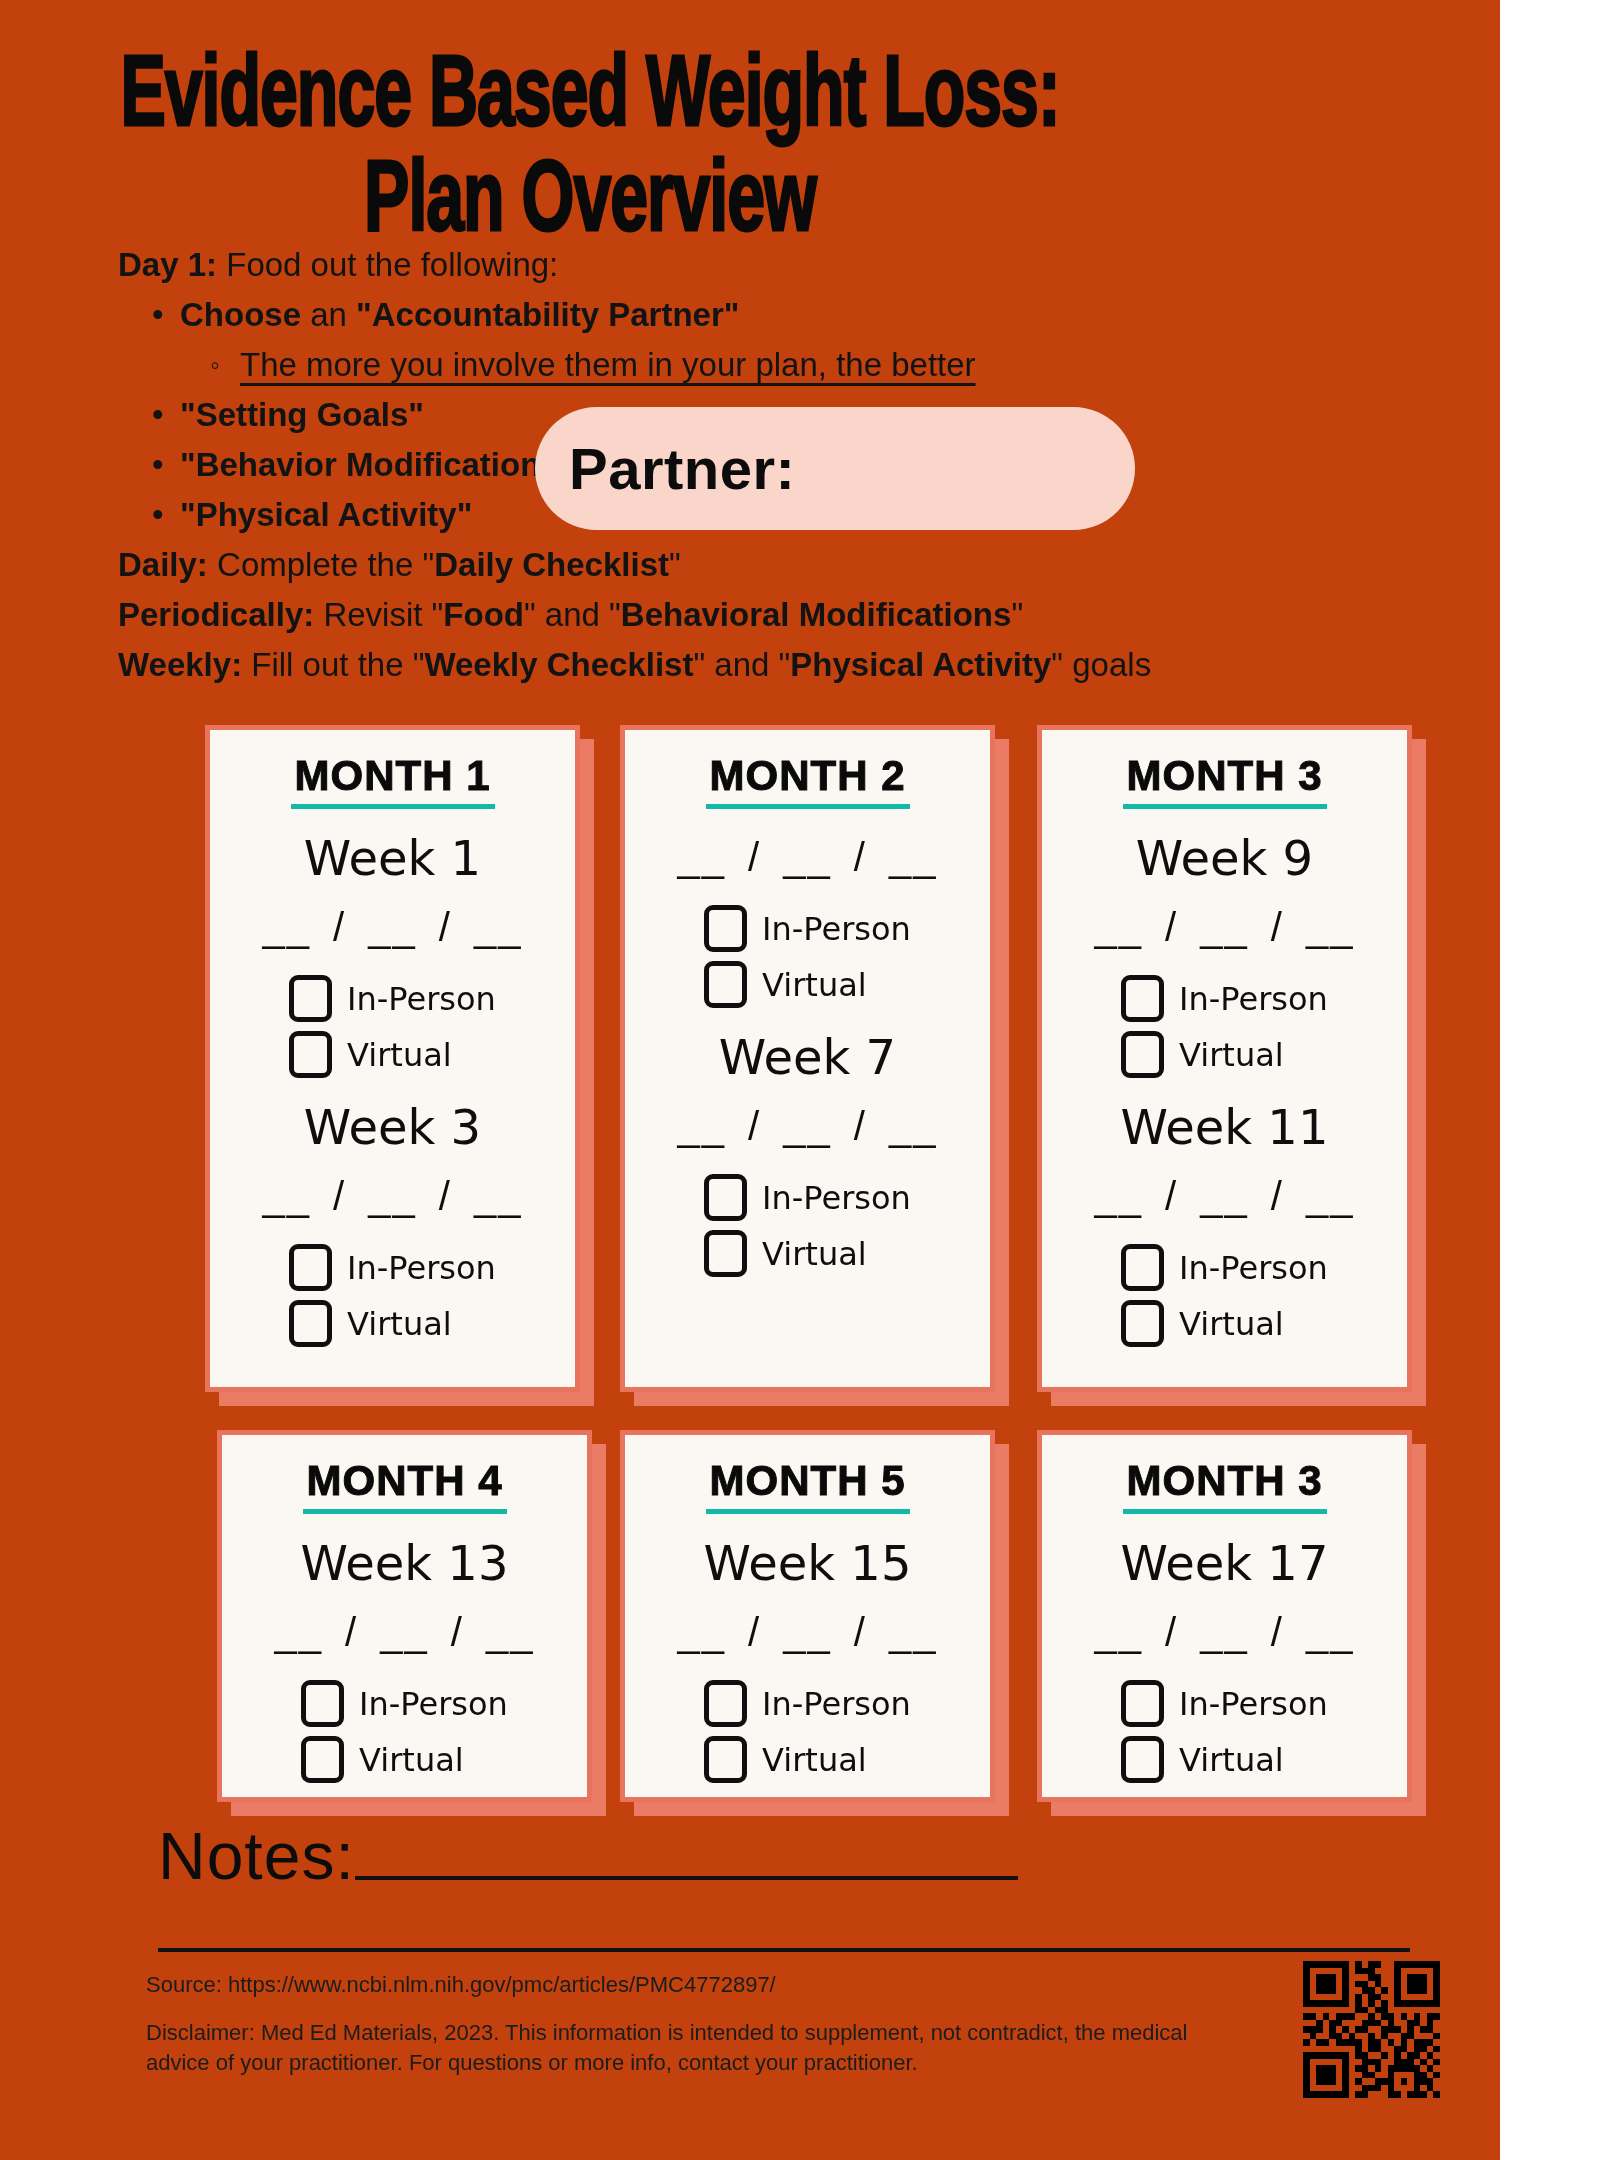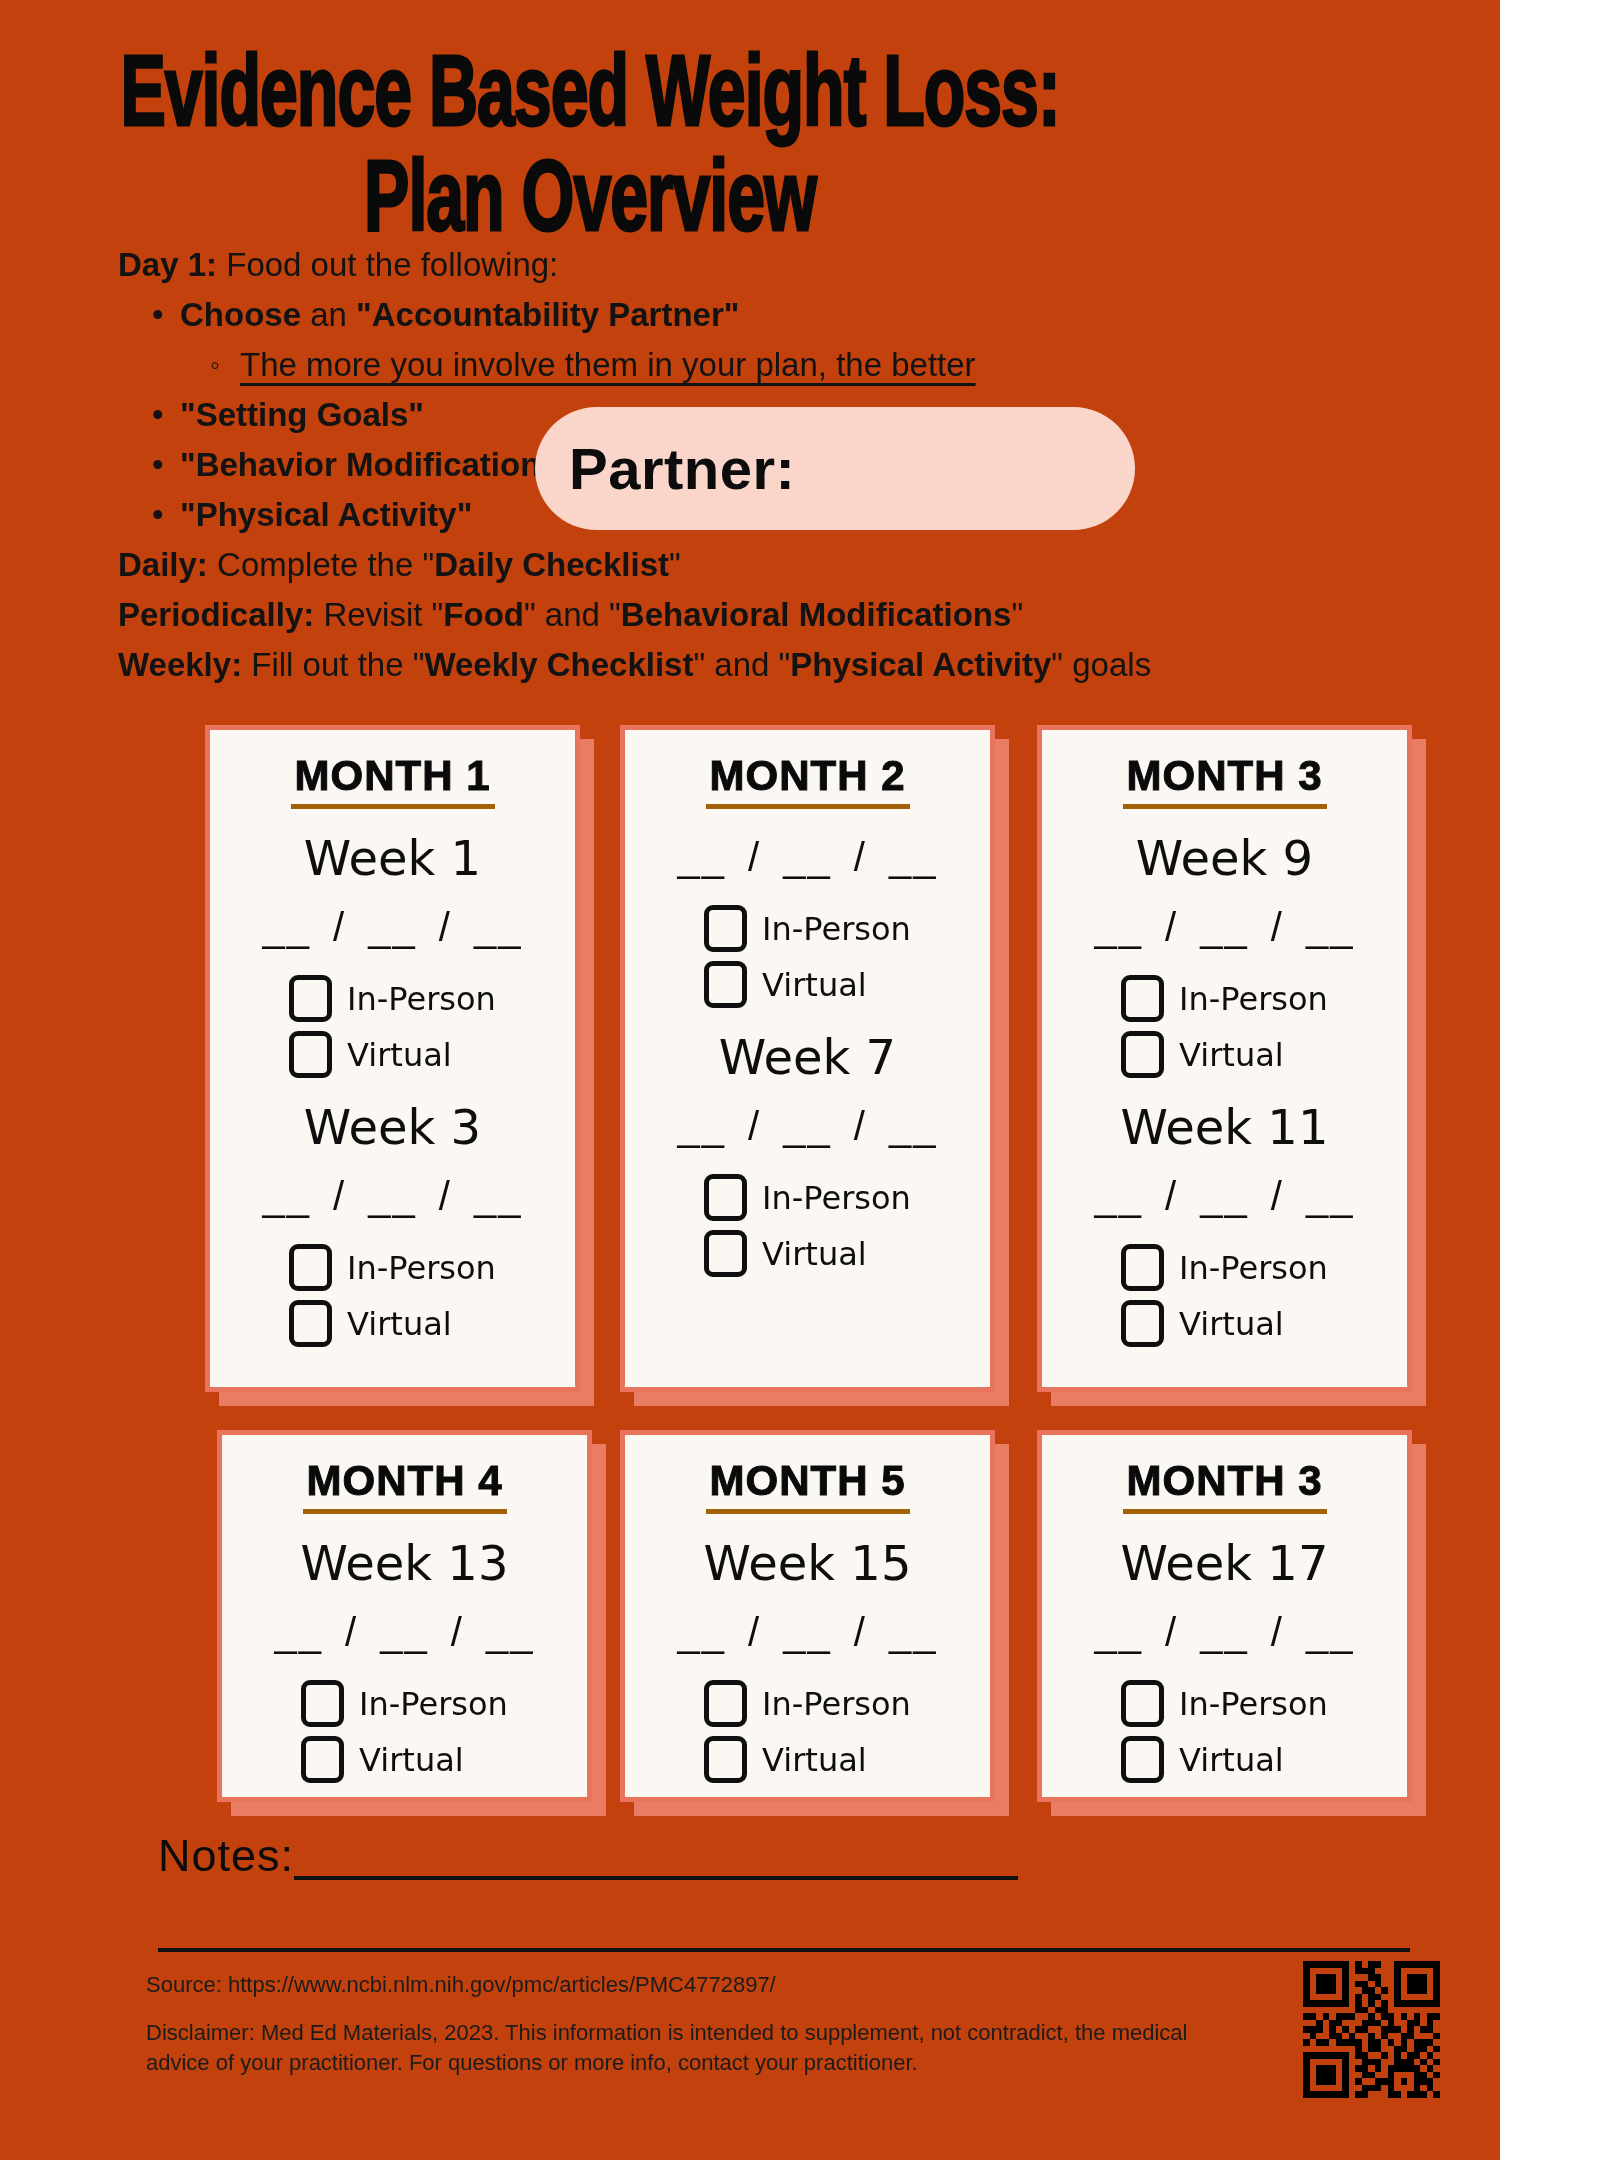--- a/index.html
+++ b/index.html
@@ -31,32 +31,32 @@
   .card{position:absolute;width:375px;background:var(--card-bg,#FBF7F2);
     border:5px solid var(--coral,#E8745E);box-shadow:14px 14px 0 var(--coral-shadow,#EA7C66);
     box-sizing:border-box;text-align:center;padding-top:22px;}
   .c0{left:205px;top:725px;height:667px;}
   .c1{left:620px;top:725px;height:667px;}
   .c2{left:1037px;top:725px;height:667px;}
   .c3{left:217px;top:1430px;height:372px;}
   .c4{left:620px;top:1430px;height:372px;}
   .c5{left:1037px;top:1430px;height:372px;}
   .card-title{font-size:42px;font-weight:bold;letter-spacing:1px;color:#0a0a0a;-webkit-text-stroke:1px #0a0a0a;}
-  .card-title-text{display:inline-block;border-bottom:5px solid #a16207;padding:0 4px 4px;}
+  .card-title-text{display:inline-block;border-bottom:5px solid #14b8a6;padding:0 4px 4px;}
   .week-block{margin-top:14px;}
   .week-name{font-family:"DejaVu Sans","Liberation Sans",sans-serif;font-size:48px;line-height:70px;color:#0e0e0e;}
   .date-blank{font-size:40px;line-height:68px;letter-spacing:2px;word-spacing:9px;color:#0e0e0e;}
   .checks{margin:14px auto 0;width:max-content;display:flex;flex-direction:column;align-items:flex-start;gap:9px;}
   .check-row{display:flex;align-items:center;gap:15px;}
   .checkbox{width:33px;height:37px;border:5px solid #0f0f0f;border-radius:9px;display:inline-block;background:transparent;}
   .check-label{font-family:"DejaVu Sans","Liberation Sans",sans-serif;font-size:32px;color:#0e0e0e;}
 
   
   .notes-row{position:absolute;left:158px;top:1826px;width:860px;display:flex;align-items:flex-end;}
-  .notes-label{font-size:45px;line-height:60px;color:#0c0c0c;letter-spacing:1px;}
+  .notes-label{font-size:66px;line-height:60px;color:#0c0c0c;letter-spacing:1px;}
   .notes-line{flex:1;border-bottom:4px solid #111;margin-bottom:6px;height:40px;}
   .notes-line2{position:absolute;left:158px;top:1908px;width:1252px;height:40px;border-bottom:4px solid #111;}
 
   
   .source{position:absolute;left:146px;top:1972px;font-size:22px;color:#1c1c1c;}
   .disclaimer{position:absolute;left:146px;top:2018px;width:1085px;font-size:22px;line-height:30px;color:#1c1c1c;}
 
   
   .qr{position:absolute;left:1303px;top:1961px;display:grid;
       grid-template-columns:repeat(21,6.5px);grid-auto-rows:6.5px;}

